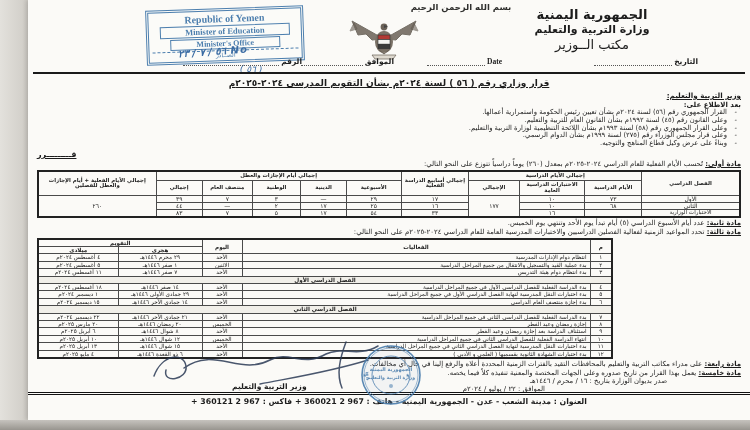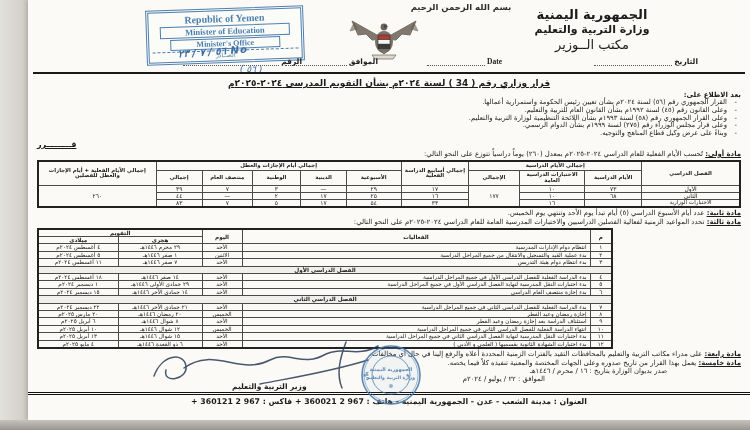--- a/index.html
+++ b/index.html
@@ -108,33 +108,34 @@
 
     <div class="refrow">
       <div class="ref-item" style="right:52px">
         <span>التاريخ</span>
           <span class="leader" style="width:78px"></span>
       </div>
       <div class="ref-item" style="right:248px">
         <span style="font-family:'Liberation Serif',serif">Date</span>
           <span class="leader" style="width:58px"></span>
       </div>
-      <div class="ref-item" style="right:372px">
+      <div class="ref-item" style="right:356px">
         <span>الموافق</span>
           <span class="leader" style="width:62px"></span>
       </div>
       <div class="ref-item" style="right:448px">
         <span>الرقم</span>
           <span class="leader" style="width:96px"></span>
       </div>
     </div>
     <div class="rule"></div>
 
     <div id="content">
-      <div class="title"><span>قرار وزاري رقم ( 34 ) لسنة ٢٠٢٤م بشأن التقويم المدرسي ٢٠٢٤-٢٠٢٥م</span></div>
+      <div class="title"><span>قرار وزاري رقم ( ٥٦ ) لسنة ٢٠٢٤م بشأن التقويم المدرسي ٢٠٢٤-٢٠٢٥م</span></div>
+      <div class="min-line">وزير التربية والتعليم:</div>
       <div class="after-line">بعد الاطلاع على:</div>
       <div class="p-item">القرار الجمهوري رقم (٥٦) لسنة ٢٠٢٤م بشأن تعيين رئيس الحكومة واستمرارية أعمالها.</div>
       <div class="p-item">وعلى القانون رقم (٤٥) لسنة ١٩٩٢م بشأن القانون العام للتربية والتعليم.</div>
       <div class="p-item">وعلى القرار الجمهوري رقم (٥٨) لسنة ١٩٩٣م بشأن اللائحة التنظيمية لوزارة التربية والتعليم.</div>
       <div class="p-item">وعلى قرار مجلس الوزراء رقم (٢٧٥) لسنة ١٩٩٩م بشأن الدوام الرسمي.</div>
       <div class="p-item">وبناءً على عرض وكيل قطاع المناهج والتوجيه.</div>
       <div class="decided"><span>قـــــــــرر</span></div>
 
       <div class="article">
         <b>مادة أولى:</b> <span>تُحسب الأيام الفعلية للعام الدراسي ٢٠٢٤-٢٠٢٥م بمعدل (٢٦٠) يوماً دراسياً تتوزع على النحو التالي:</span>

